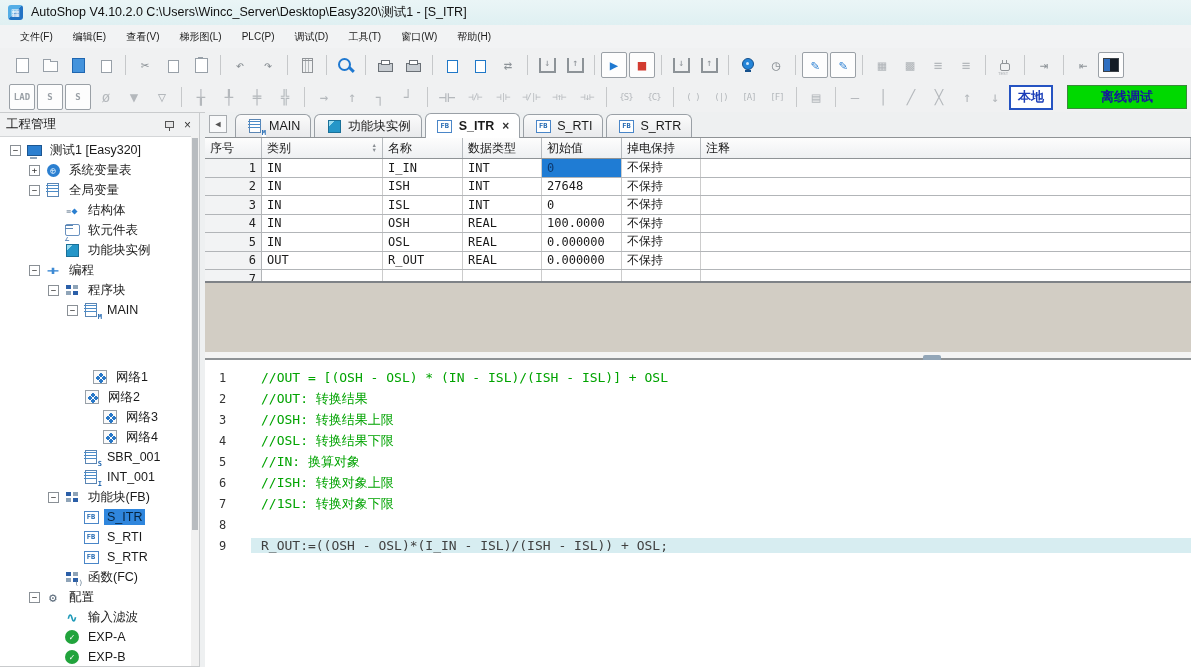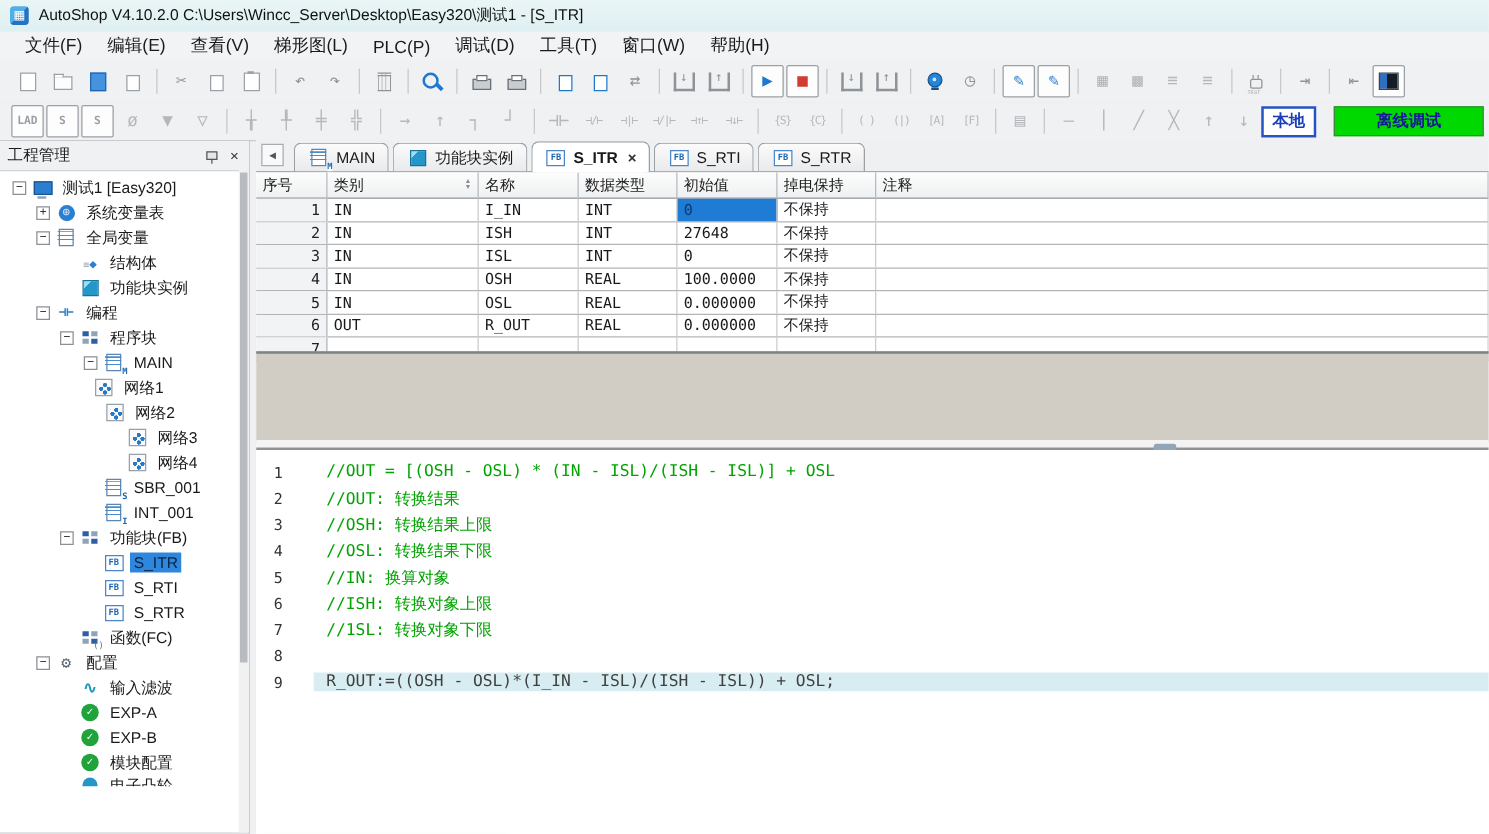--- a/index.html
+++ b/index.html
@@ -7,21 +7,21 @@
        font-family:"Liberation Sans","DejaVu Sans",sans-serif;color:#1a1a1a;
        position:relative;font-size:12px;-webkit-font-smoothing:antialiased}
   
   #titlebar{position:absolute;left:0;top:0;right:0;height:25px;background:linear-gradient(#eaf5f6,#dff0f2);
             display:flex;align-items:center;padding-left:8px;border-bottom:1px solid #d5dddd}
   #appicon{width:15px;height:15px;border-radius:3px;margin-right:8px;
            background:linear-gradient(135deg,#54aee6 0 50%,#2273c4 50%);display:flex;align-items:center;justify-content:center;
            color:#fff;font-size:10px}
   #apptitle{font-size:12.5px;color:#111}
   #menubar{position:absolute;left:0;top:25px;right:0;height:23px;background:#f2f3f4;display:flex;align-items:center;padding-left:10px}
-  .menu-item{padding:19px 10px;font-size:14px;cursor:default}
+  .menu-item{padding:19px 10px;font-size:10px;cursor:default}
   
   #toolbar1{position:absolute;left:0;top:48px;right:0;height:34px;background:#f0f1f2;display:flex;align-items:center;padding-left:8px;border-bottom:1px solid #e3e4e5}
   #toolbar2{position:absolute;left:0;top:82px;right:0;height:30px;background:#f0f1f2;display:flex;align-items:center;padding-left:8px;border-bottom:1px solid #c9cbcd}
   .tb-btn{min-width:24px;height:24px;display:inline-flex;align-items:center;justify-content:center;margin:0 1px;border:1px solid transparent;border-radius:2px;position:relative}
   .tb-btn.boxed{border:1px solid #9aa0a6;background:#fdfdfd}
   .tb-sep{width:1px;height:20px;background:#c6c8ca;margin:0 5px;flex:none}
   .g{font-family:"DejaVu Sans Mono","Liberation Mono",monospace;font-size:14px;line-height:1}
   .g.sm{font-size:9px;letter-spacing:-1px}
   .g.gray{color:#8d9398}.g.dis{color:#b4b8bc}.g.blue{color:#1e78d0}.g.red{color:#d23b30}
   .tbx{font-size:9px;color:#9aa0a6;font-weight:bold;font-family:"DejaVu Sans Mono",monospace}
@@ -417,20 +417,27 @@
       <div class="trow" style="padding-left: 48px; text-align: center;">
         <span class="xsp"></span>
         <span class="ti">
           <span class="mi-struct"></span>
         </span>
         <span class="tlabel">结构体</span>
       </div>
       <div class="trow" style="padding-left: 48px;">
         <span class="xsp"></span>
         <span class="ti">
+          <span class="mi-bubble"></span>
+        </span>
+        <span class="tlabel">软元件表</span>
+      </div>
+      <div class="trow" style="padding-left: 48px;">
+        <span class="xsp"></span>
+        <span class="ti">
           <span class="mi-cube"></span>
         </span>
         <span class="tlabel">功能块实例</span>
       </div>
       <div class="trow" style="padding-left: 29px;">
         <span class="xbox">−</span>
         <span class="ti">
           <span class="mi-contacts"></span>
         </span>
         <span class="tlabel">编程</span>
@@ -444,21 +451,21 @@
       </div>
       <div class="trow" style="padding-left: 67px;">
         <span class="xbox">−</span>
         <span class="ti">
           <span class="mi-doc">
             <i>M</i>
           </span>
         </span>
         <span class="tlabel">MAIN</span>
       </div>
-      <div class="trow" style="padding-left: 59px;">
+      <div class="trow" style="padding-left: 76px; margin-top: 47px;">
         <span class="xsp"></span>
         <span class="ti">
           <span class="mi-net"></span>
         </span>
         <span class="tlabel">网络1</span>
       </div>
       <div class="trow" style="padding-left: 68px;">
         <span class="xsp"></span>
         <span class="ti">
           <span class="mi-net"></span>

